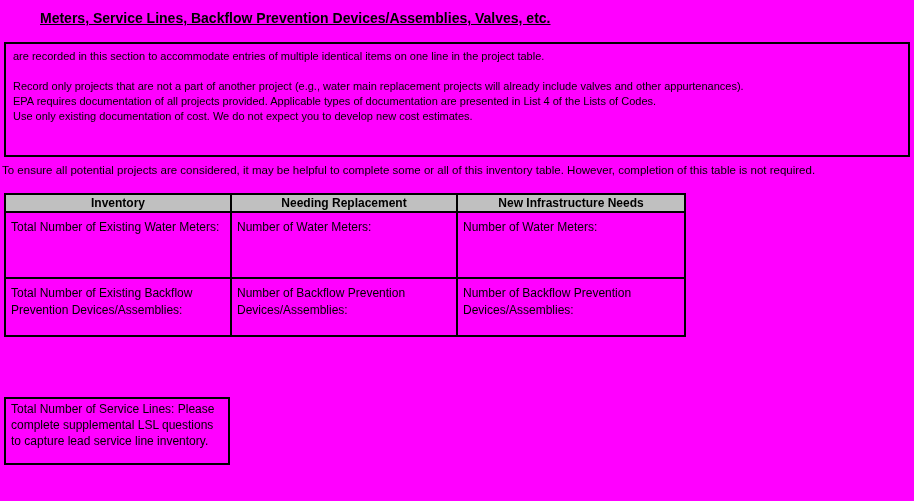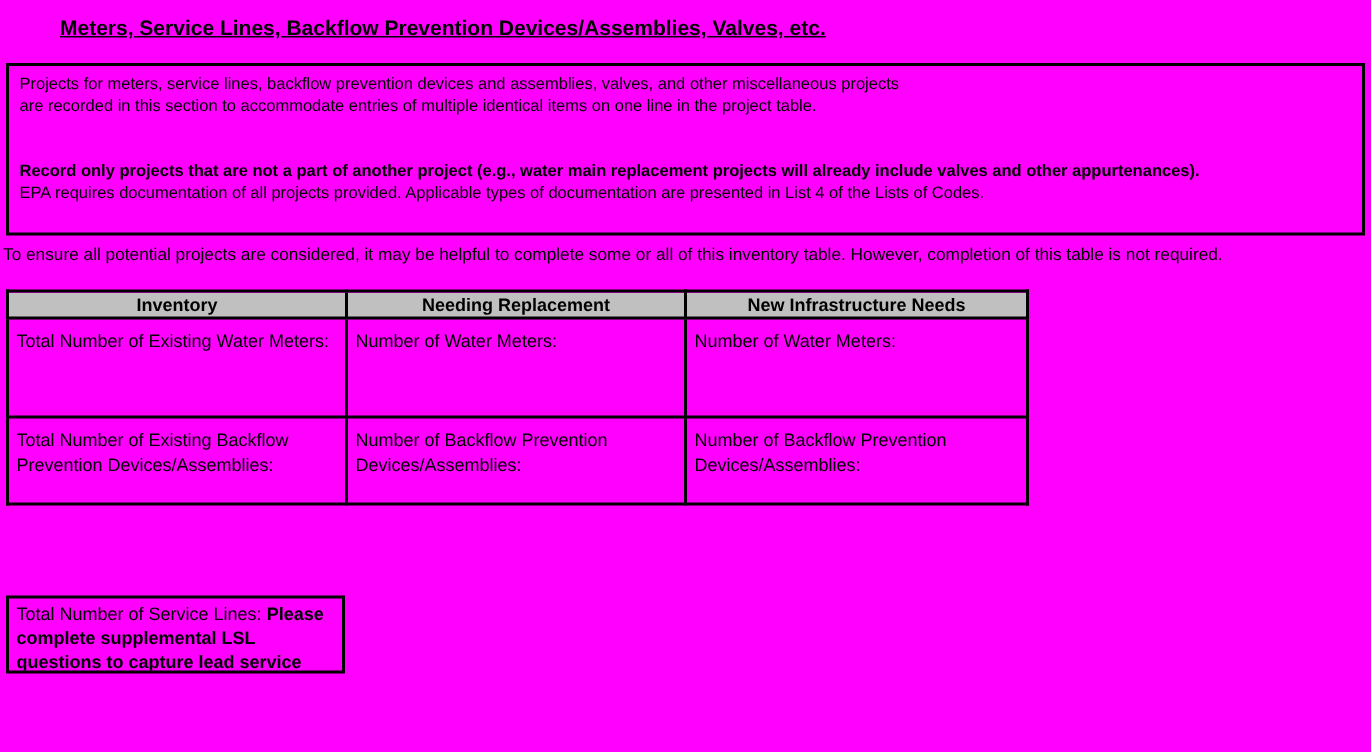--- a/index.html
+++ b/index.html
@@ -21,21 +21,21 @@
   .intro-box {
     position: absolute; left: 4px; top: 42px;
     width: 906px; height: 115px;
     border: 2px solid #000;
     box-sizing: border-box;
     padding: 5px 7px;
     font-size: 11px; line-height: 15px;
     white-space: nowrap; overflow: hidden;
   }
   .p-gap { height: 15px; }
-  .bold { font-weight: bold; margin-top: 13px; }
+  .bold { font-weight: normal; }
   .note {
     position: absolute; left: 2px; top: 164px;
     font-size: 11.5px; white-space: nowrap;
   }
   table.inv {
     position: absolute; left: 4px; top: 193px;
     border-collapse: collapse; table-layout: fixed;
   }
   table.inv th, table.inv td {
     border: 2px solid #000;
@@ -57,39 +57,39 @@
   }
   .col1 { width: 226px; }
   .col2 { width: 226px; }
   .col3 { width: 228px; }
   tr.hdr  { height: 18px; }
   tr.r1 { height: 66px; }
   tr.r2 { height: 58px; }
   tr.r3 { height: 62px; }
   .sl-box {
     position: absolute; left: 4px; top: 397px;
-    width: 226px; height: 52px;
+    width: 226px; height: 68px;
     border: 2px solid #000;
     box-sizing: border-box;
     padding: 2px 5px;
     font-size: 12px; line-height: 16px;
     overflow: hidden;
   }
 </style>
 </head>
 <body>
 
 <div class="title">Meters, Service Lines, Backflow Prevention Devices/Assemblies, Valves, etc.</div>
 
 <div class="intro-box">
-  <div>Projects for meters, service lines, backflow prevention devices and assemblies, valves, and other miscellaneous projects</div>
   <div>are recorded in this section to accommodate entries of multiple identical items on one line in the project table.</div>
   <div class="p-gap"></div>
   <div class="bold">Record only projects that are not a part of another project (e.g., water main replacement projects will already include valves and other appurtenances).</div>
   <div>EPA requires documentation of all projects provided.  Applicable types of documentation are presented in List 4 of the Lists of Codes.</div>
+  <div>Use only existing documentation of cost. We do not expect you to develop new cost estimates.</div>
 </div>
 
 <div class="note">To ensure all potential projects are considered, it may be helpful to complete some or all of this inventory table.  However, completion of this table is not required.</div>
 
 <table class="inv">
   <colgroup>
     <col class="col1">
       <col class="col2">
       <col class="col3">
   </colgroup>

